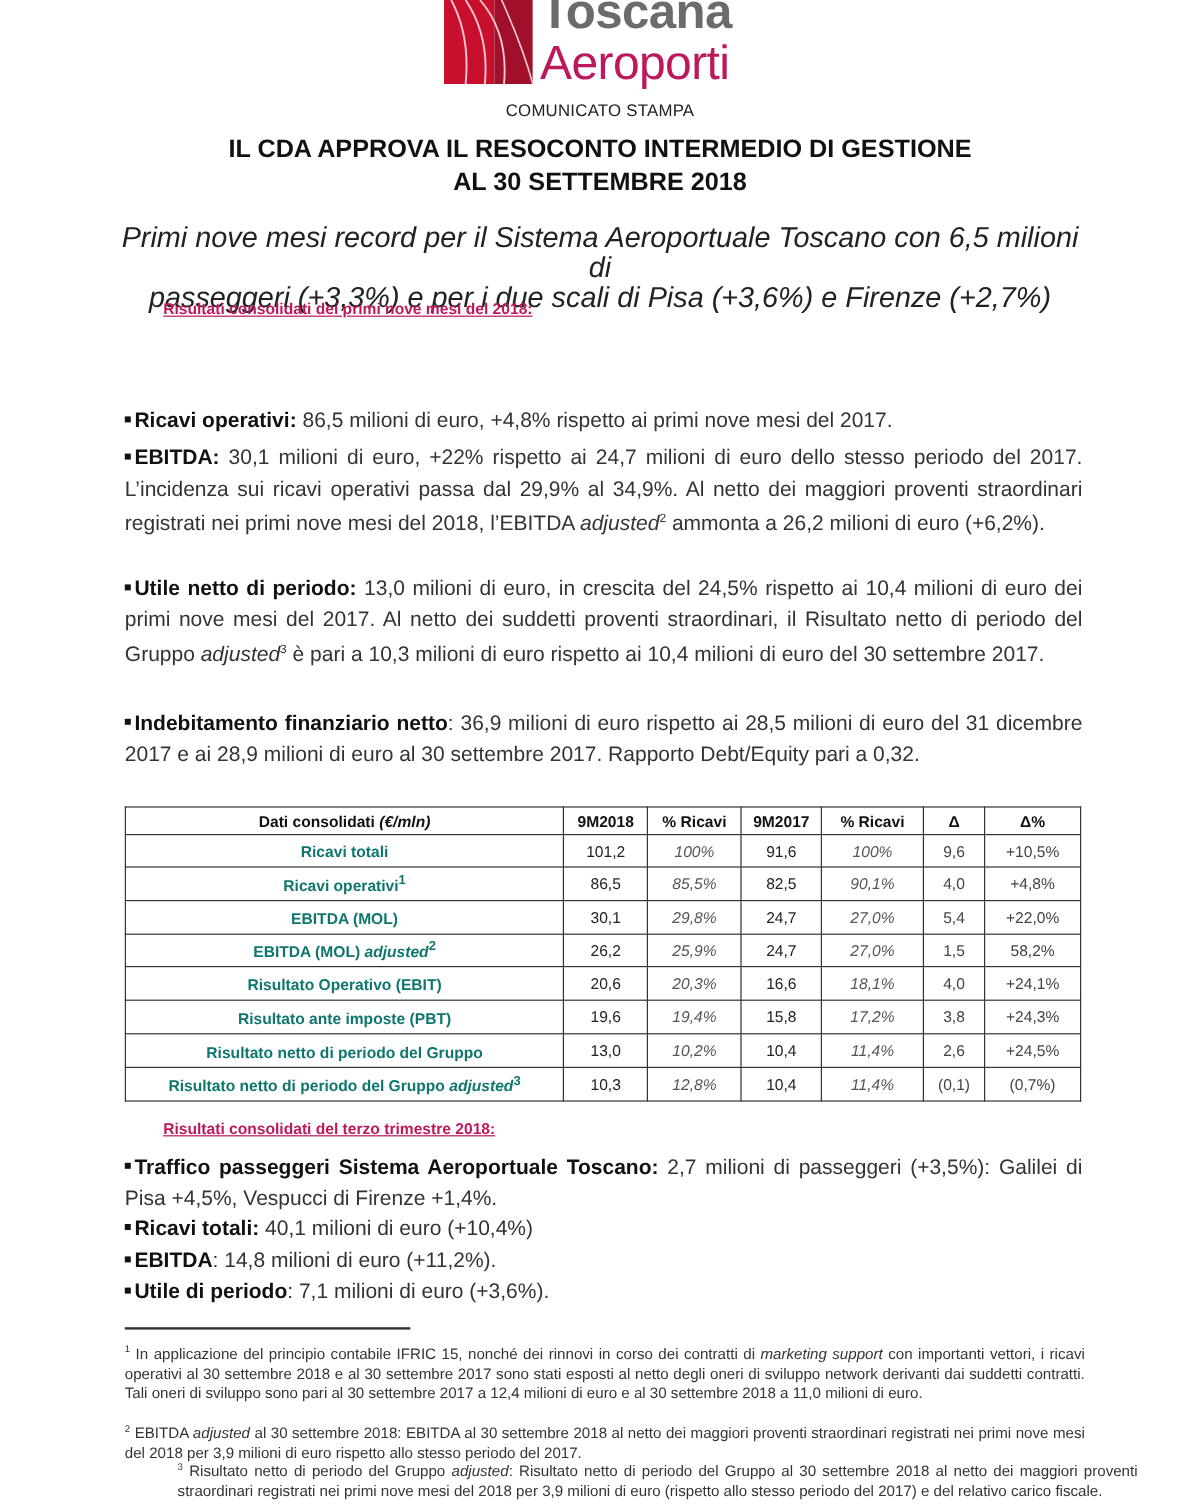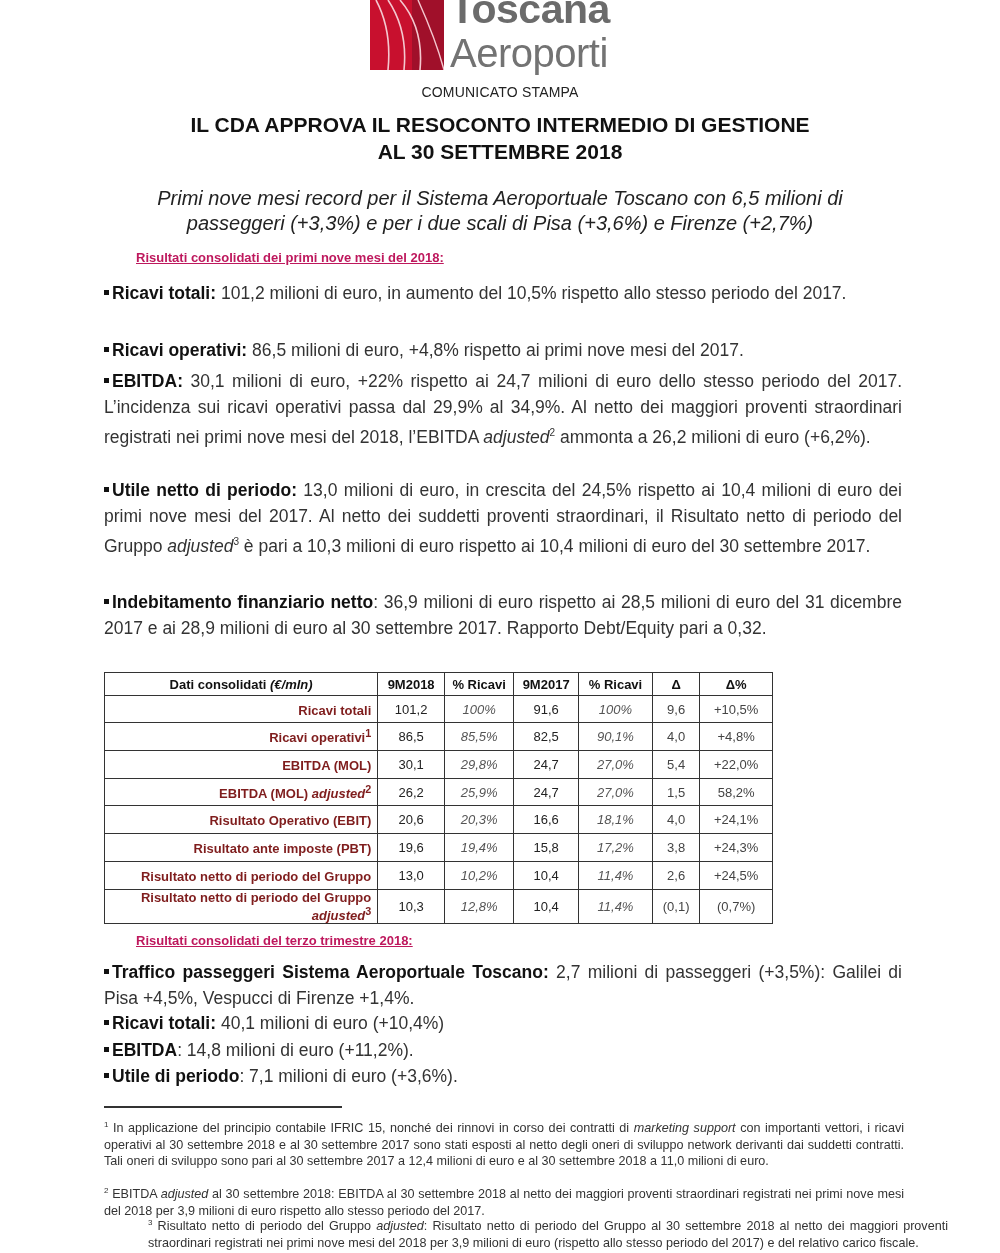--- a/index.html
+++ b/index.html
@@ -3,39 +3,39 @@
 <meta charset="utf-8">
 <style>
   html, body { margin: 0; padding: 0; background: #ffffff; }
   body { width: 1000px; height: 1253px; overflow: hidden; position: relative; font-family: "Liberation Sans", "DejaVu Sans", sans-serif; color: #222; }
   .page { position: absolute; left: 0; top: 0; width: 1000px; height: 1253px; }
 
   
   .logo { position: absolute; left: 370px; top: 0; width: 280px; height: 78px; }
   .logo-mark { position: absolute; left: 0; top: 0; width: 74px; height: 70px; }
   .logo-text-1 { position: absolute; left: 80px; top: -14px; font-size: 41px; font-weight: bold; color: #6b6b6b; letter-spacing: -0.5px; }
-  .logo-text-2 { position: absolute; left: 80px; top: 31px; font-size: 40px; color: #737373; letter-spacing: -0.5px; }
+  .logo-text-2 { position: absolute; left: 80px; top: 31px; font-size: 40px; color: #be185d; letter-spacing: -0.5px; }
 
   .kicker { position: absolute; left: 0; width: 1000px; top: 84px; text-align: center; font-size: 14px; color: #222; letter-spacing: 0.2px; }
   .title { position: absolute; left: 0; width: 1000px; top: 111px; text-align: center; font-size: 21px; font-weight: bold; color: #111; line-height: 27px; }
-  .subtitle { position: absolute; left: 100px; width: 800px; top: 186px; text-align: center; font-size: 20px; font-style: italic; color: #222; line-height: 25px; }
+  .subtitle { position: absolute; left: 100px; width: 800px; top: 186px; text-align: center; font-size: 24px; font-style: italic; color: #222; line-height: 25px; }
 
   .section-h { position: absolute; left: 104px; font-size: 13px; font-weight: bold; text-decoration: underline; color: #be185d; margin-left: 32px; }
 
   .bullet { position: absolute; left: 104px; width: 798px; font-size: 17.5px; line-height: 25.5px; color: #333; text-align: justify; }
   .bullet b { color: #111; }
   .bullet .sq { display: inline-block; width: 5px; height: 5px; background: #111; margin-right: 3px; vertical-align: 4px; }
   .bullet i { font-style: italic; }
   .bullet sup { font-size: 10px; }
 
   
-  table.fin { position: absolute; left: 104px; top: 672px; width: 669px; border-collapse: collapse; font-size: 13px; padding-left: 28px; }
+  table.fin { position: absolute; left: 104px; top: 672px; width: 797px; border-collapse: collapse; font-size: 13px; padding-left: 28px; }
   table.fin th, table.fin td { border: 1.5px solid #333; height: 26px; padding: 0 6px; text-align: center; color: #333; }
   table.fin th { font-weight: bold; color: #111; height: 22px; }
-  table.fin td.lbl { text-align: right; font-weight: bold; color: #7f1d1d; }
+  table.fin td.lbl { text-align: center; font-weight: bold; color: #0f766e; }
   table.fin td.num { color: #222; }
   table.fin td.pct { font-style: italic; color: #555; }
   table.fin td.d { color: #444; }
   table.fin tr.tall td { height: 27px; }
 
   
   .fn-rule { position: absolute; left: 104px; top: 1106px; width: 238px; height: 1.5px; background: #333; }
   .fn { position: absolute; left: 104px; width: 800px; font-size: 12.6px; line-height: 16.5px; color: #333; text-align: justify; }
   .fn sup { font-size: 8px; }
 </style>
@@ -64,23 +64,20 @@
     <div>AL 30 SETTEMBRE 2018</div>
   </div>
 
   <div class="subtitle">
     <div>Primi nove mesi record per il Sistema Aeroportuale Toscano con 6,5 milioni di</div>
     <div>passeggeri (+3,3%) e per i due scali di Pisa (+3,6%) e Firenze (+2,7%)</div>
   </div>
 
   <div class="section-h" style="top:250px;">Risultati consolidati dei primi nove mesi del 2018:</div>
 
-  <div class="bullet" style="top:281px;">
-    <span class="sq"></span><b>Ricavi totali:</b><span> 101,2 milioni di euro, in aumento del 10,5% rispetto allo stesso periodo del 2017.</span>
-  </div>
 
   <div class="bullet" style="top:338px;">
     <span class="sq"></span><b>Ricavi operativi:</b><span> 86,5 milioni di euro, +4,8% rispetto ai primi nove mesi del 2017.</span>
   </div>
 
   <div class="bullet" style="top:369px;">
     <span class="sq"></span><b>EBITDA:</b><span> 30,1 milioni di euro, +22% rispetto ai 24,7 milioni di euro dello stesso periodo del 2017. L’incidenza sui ricavi operativi passa dal 29,9% al 34,9%. Al netto dei maggiori proventi straordinari registrati nei primi nove mesi del 2018, l’EBITDA </span><i>adjusted</i><sup>2</sup><span> ammonta a 26,2 milioni di euro (+6,2%).</span>
   </div>
 
   <div class="bullet" style="top:478px;">

